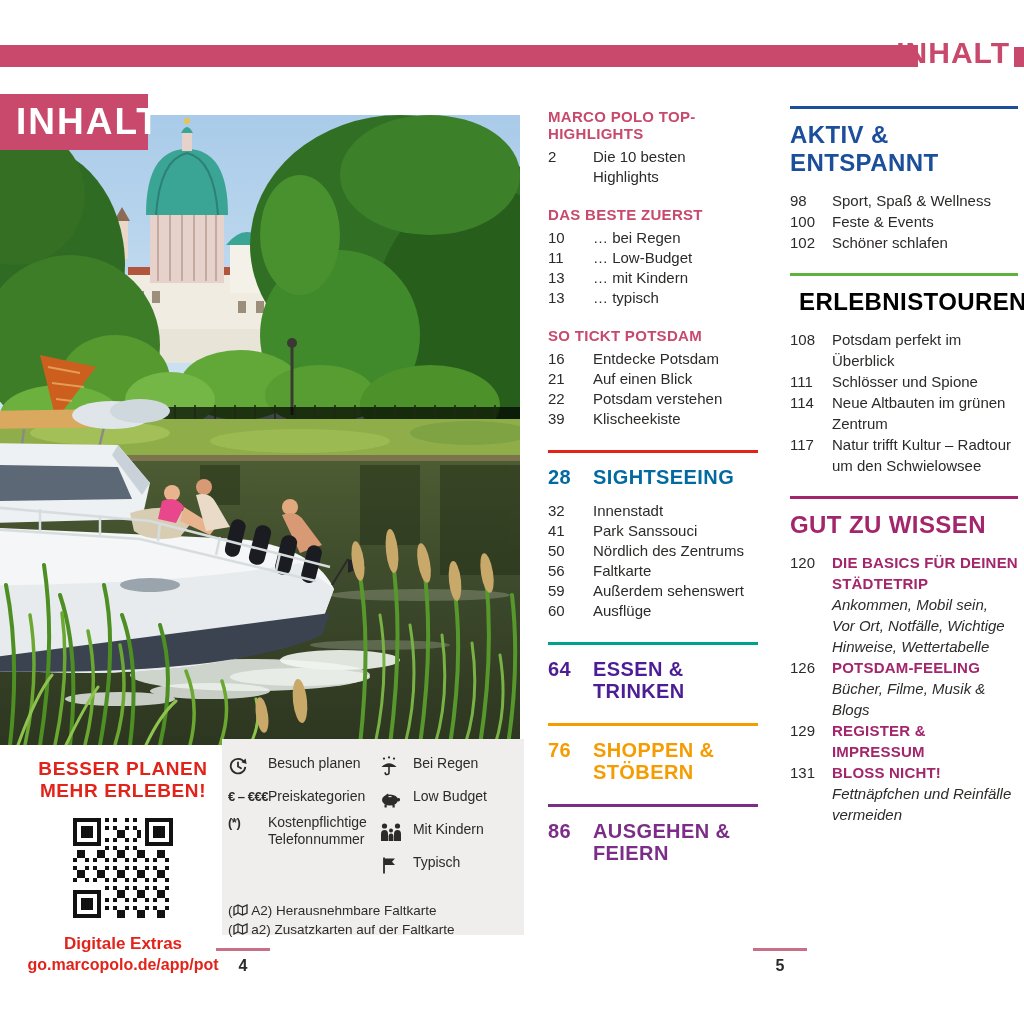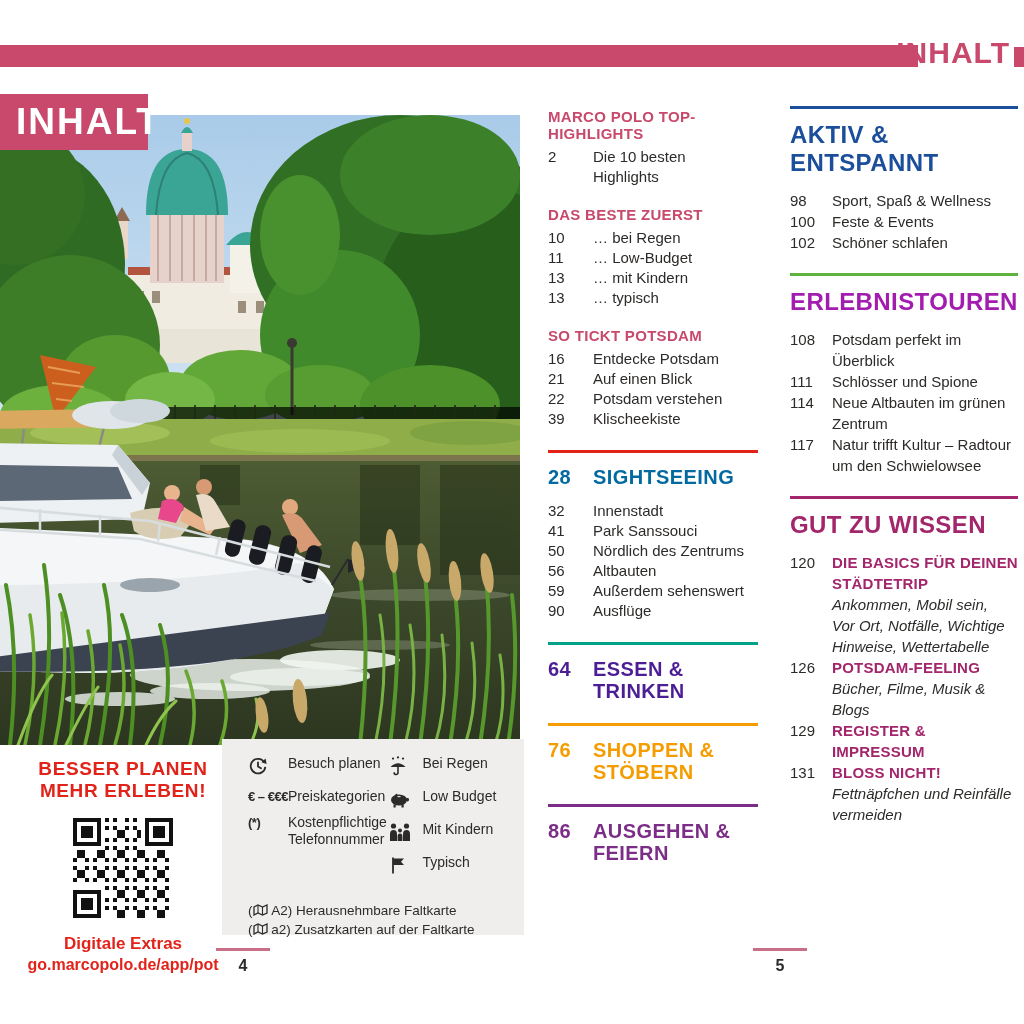--- a/index.html
+++ b/index.html
@@ -44,21 +44,21 @@
 
   
   .planner{position:absolute;left:16px;top:758px;width:214px;text-align:center;}
   .planner .p1,.planner .p2{font-size:19px;font-weight:800;letter-spacing:.6px;line-height:22px;}
   .qr-wrap{width:116px;height:116px;margin:8px auto 6px auto;background:#fff;}
   .planner .extras{font-size:17px;font-weight:800;margin-top:8px;}
   .planner .url{font-size:16px;font-weight:800;margin-top:2px;}
 
   
   .legend{position:absolute;left:222px;top:739px;width:302px;height:196px;background:#efeeec;
-      box-sizing:border-box;padding:16px 10px 10px 26px;font-size:14px;}
+      box-sizing:border-box;padding:16px 10px 10px 6px;font-size:14px;}
   .legend-cols{display:flex;}
   .legend-col1{width:152px;}
   .legend-col2{width:136px;}
   .lg-item{display:flex;margin-bottom:9px;align-items:flex-start;}
   .lg-item .ic{width:40px;flex:none;padding-top:1px;}
   .legend-col2 .lg-item .ic{width:34px;}
   .lg-item .lb{line-height:17px;}
   .lg-sym{font-size:13px;font-weight:bold;letter-spacing:-0.5px;}
   .map-notes{margin-top:14px;font-size:13.5px;line-height:19px;}
   .map-notes .mn{white-space:nowrap;}
@@ -391,31 +391,31 @@
           </div>
           <div class="toc-row">
             <span class="pg">50</span>
             <span class="txt">
               <div>Nördlich des Zentrums</div>
             </span>
           </div>
           <div class="toc-row">
             <span class="pg">56</span>
             <span class="txt">
-              <div>Altbauten</div>
+              <div>Faltkarte</div>
             </span>
           </div>
           <div class="toc-row">
             <span class="pg">59</span>
             <span class="txt">
               <div>Außerdem sehenswert</div>
             </span>
           </div>
           <div class="toc-row">
-            <span class="pg">90</span>
+            <span class="pg">60</span>
             <span class="txt">
               <div>Ausflüge</div>
             </span>
           </div>
         </div>
       </div>
       <div class="chapter-block">
         <div class="chapter-rule" style="background: rgb(0, 162, 138);"></div>
         <div class="chapter-head" style="color: #4c1d95;">
           <span class="pg">64</span>
@@ -458,21 +458,21 @@
         </div>
         <div class="r-row">
           <span class="pg">102</span>
           <span class="txt">
             <div>Schöner schlafen</div>
           </span>
         </div>
       </div>
       <div class="r-block r-gap">
         <div class="r-rule" style="background: rgb(94, 179, 63);"></div>
-        <h3 class="r-head" style="color: #a21caf;">ERLEBNISTOUREN</h3>
+        <h3 class="r-head" style="color: #000000; margin-left: 9px;">ERLEBNISTOUREN</h3>
         <div class="r-row">
           <span class="pg">108</span>
           <span class="txt">
             <div>Potsdam perfekt im Überblick</div>
           </span>
         </div>
         <div class="r-row">
           <span class="pg">111</span>
           <span class="txt">
             <div>Schlösser und Spione</div>

